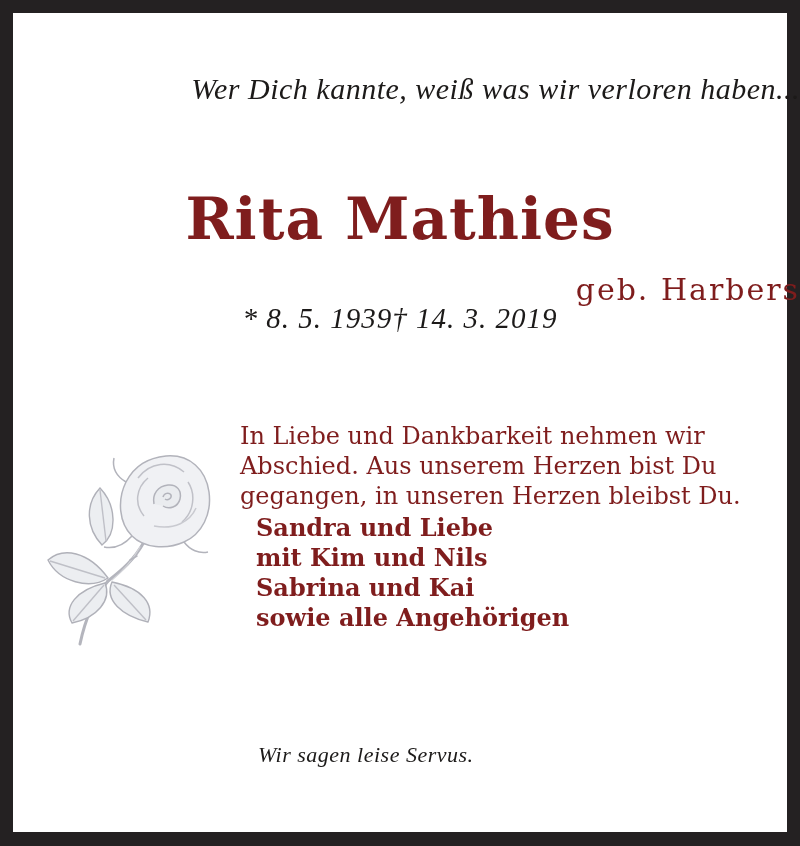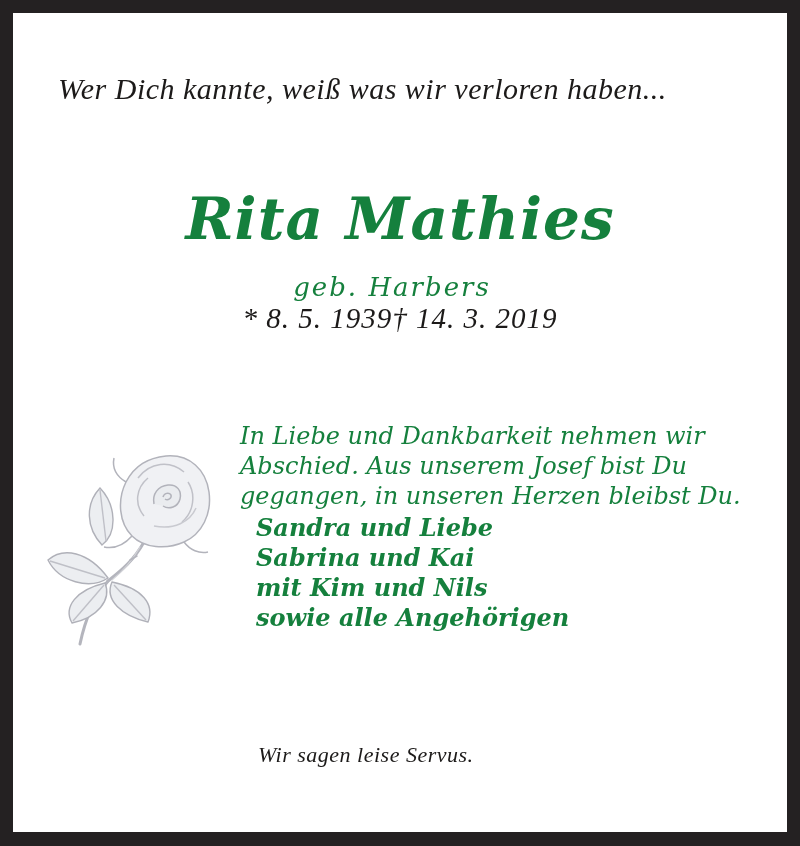--- a/index.html
+++ b/index.html
@@ -27,50 +27,49 @@
   .frame-right  { left: 787px; top: 0; width: 13px; height: 846px; }
 
   
   .news-italic {
     font-family: "Liberation Serif", serif;
     font-style: italic;
     color: #1c1a19;
   }
   .book-italic {
     font-family: "DejaVu Serif", serif;
-    font-style: italic;
-    color: #15803d;
+    color: #7f1d1d;
   }
 
   .opening-line {
     position: absolute;
-    left: 16px; right: 0;
+    left: 9px; right: 0;
     top: 72px;
-    text-align: left;
+    text-align: right;
     font-size: 30px;
     letter-spacing: 0.5px;
     padding-left: 42px;
   }
   .deceased-name {
     position: absolute;
     left: 0; right: 0;
     top: 186px;
     margin: 0;
     text-align: center;
     font-size: 58px;
     line-height: 66px;
     font-weight: bold;
     letter-spacing: 1px;
   }
   .maiden-name {
     position: absolute;
-    left: 0; right: 16px;
+    left: 0; right: 0;
     top: 272px;
-    text-align: center;
-    font-size: 26px;
+    text-align: right;
+    font-size: 30px;
     letter-spacing: 2px;
   }
   .life-dates {
     position: absolute;
     left: 0; right: 0;
     top: 302px;
     text-align: center;
     font-size: 29px;
     letter-spacing: 1px;
     white-space: nowrap;
@@ -155,26 +154,26 @@
       <path d="M 102 68 C 92 56 94 40 106 30" fill="none" stroke="#c0c1c8"></path>
       <path d="M 140 74 C 152 64 154 46 146 34" fill="none" stroke="#c0c1c8"></path>
       <path d="M 112 78 C 132 82 148 74 154 60" fill="none" stroke="#c9cad0"></path>
       <path d="M 112 56 C 110 46 116 38 126 37 C 135 36 140 43 138 51 C 136 59 127 62 121 58" fill="#eaecef"></path>
       <path d="M 121 49 C 122 45 127 44 129 47 C 130 50 126 53 123 51" fill="none" stroke="#b2b3bb"></path>
     </g>
   </svg>
 
   <div class="farewell-text book-italic">
     <div>In Liebe und Dankbarkeit nehmen wir</div>
-    <div>Abschied. Aus unserem Josef bist Du</div>
+    <div>Abschied. Aus unserem Herzen bist Du</div>
     <div>gegangen, in unseren Herzen bleibst Du.</div>
   </div>
 
   <div class="mourners-list book-italic">
     <div>Sandra und Liebe</div>
+    <div>mit Kim und Nils</div>
     <div>Sabrina und Kai</div>
-    <div>mit Kim und Nils</div>
     <div>sowie alle Angehörigen</div>
   </div>
 
   <div class="closing-line news-italic">Wir sagen leise Servus.</div>
 
 </div>
 
 </body></html>

